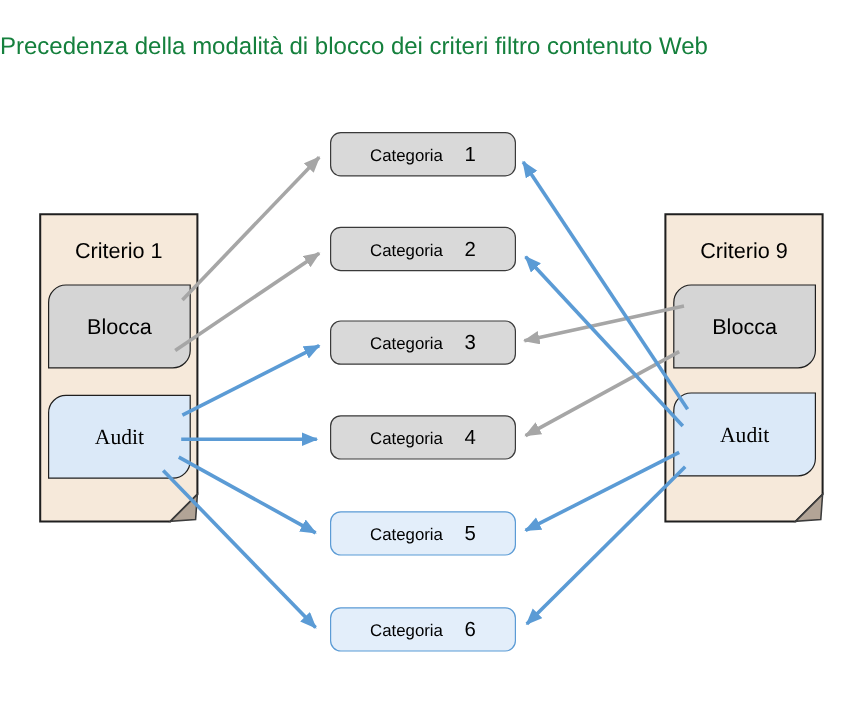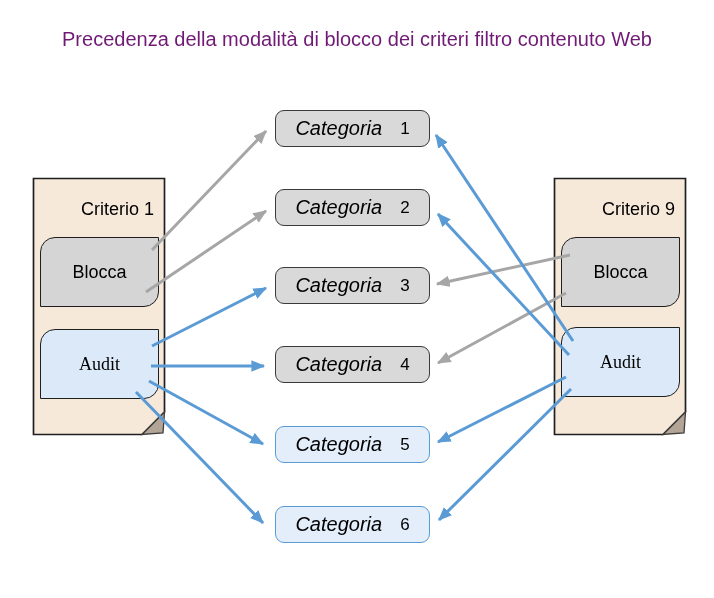--- a/index.html
+++ b/index.html
@@ -1,25 +1,25 @@
 <!DOCTYPE html>
 <html><head>
 <meta charset="utf-8">
 <style>
   html,body{margin:0;padding:0;background:#ffffff;}
   .stage{
     position:relative;width:714px;height:598px;background:#ffffff;
     font-family:"Liberation Sans",sans-serif;color:#000;overflow:hidden;
   }
   .title{
-    position:absolute;top:28px;left:0;width:714px;text-align:center;
-    font-size:20px;color:#701a75;white-space:nowrap;
+    position:absolute;top:28px;left:0;width:714px;text-align:left;
+    font-size:20px;color:#15803d;white-space:nowrap;
   }
   
-  .doc{position:absolute;width:134px;height:184px;padding-left:37px;}
+  .doc{position:absolute;width:134px;height:184px;}
   .doc svg.doc-shape{position:absolute;left:0;top:0;}
   .doc-label{
     position:absolute;top:22px;left:0;width:100%;text-align:center;
     font-size:18px;
   }
   .mode-box{
     position:absolute;left:8px;width:119px;height:70px;
     border:1.4px solid #1f1f1f;border-radius:15px 0 15px 0;
     display:flex;align-items:center;justify-content:center;
     font-size:18px;box-sizing:border-box;
@@ -29,21 +29,21 @@
   .box-blocca{top:60px;}
   .box-audit{top:152px;font-family:Liberation Serif, serif;}
   
   .cat{
     position:absolute;left:275px;width:155px;height:37px;
     border-radius:9px;box-sizing:border-box;
     display:flex;align-items:center;justify-content:center;gap:18px;
   }
   .cat-gray{background:#d9d9d9;border:1.5px solid #3a3a3a;}
   .cat-blue{background:#e3eefa;border:1.5px solid #5b9bd5;}
-  .cat-name{font-size:20px;font-style:italic;}
+  .cat-name{font-size:14px;}
   .cat-num{font-size:17px;}
   
   #connectors{position:absolute;left:0;top:0;pointer-events:none;}
 </style>
 </head>
 <body>
 
 <div class="stage">
 
   <div class="title">Precedenza della modalità di blocco dei criteri filtro contenuto Web</div>

